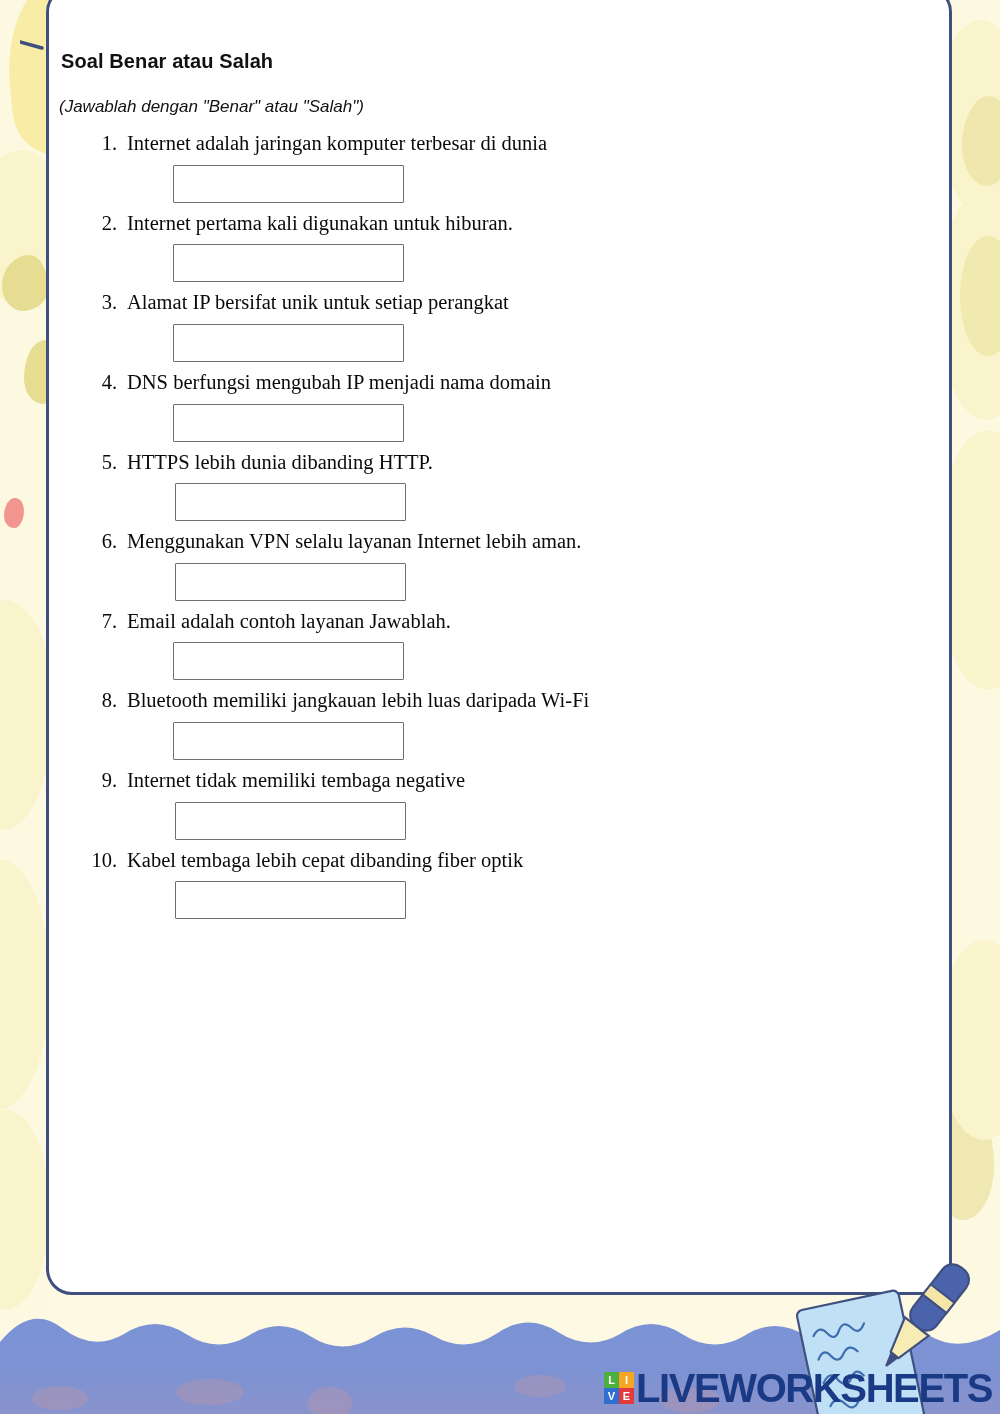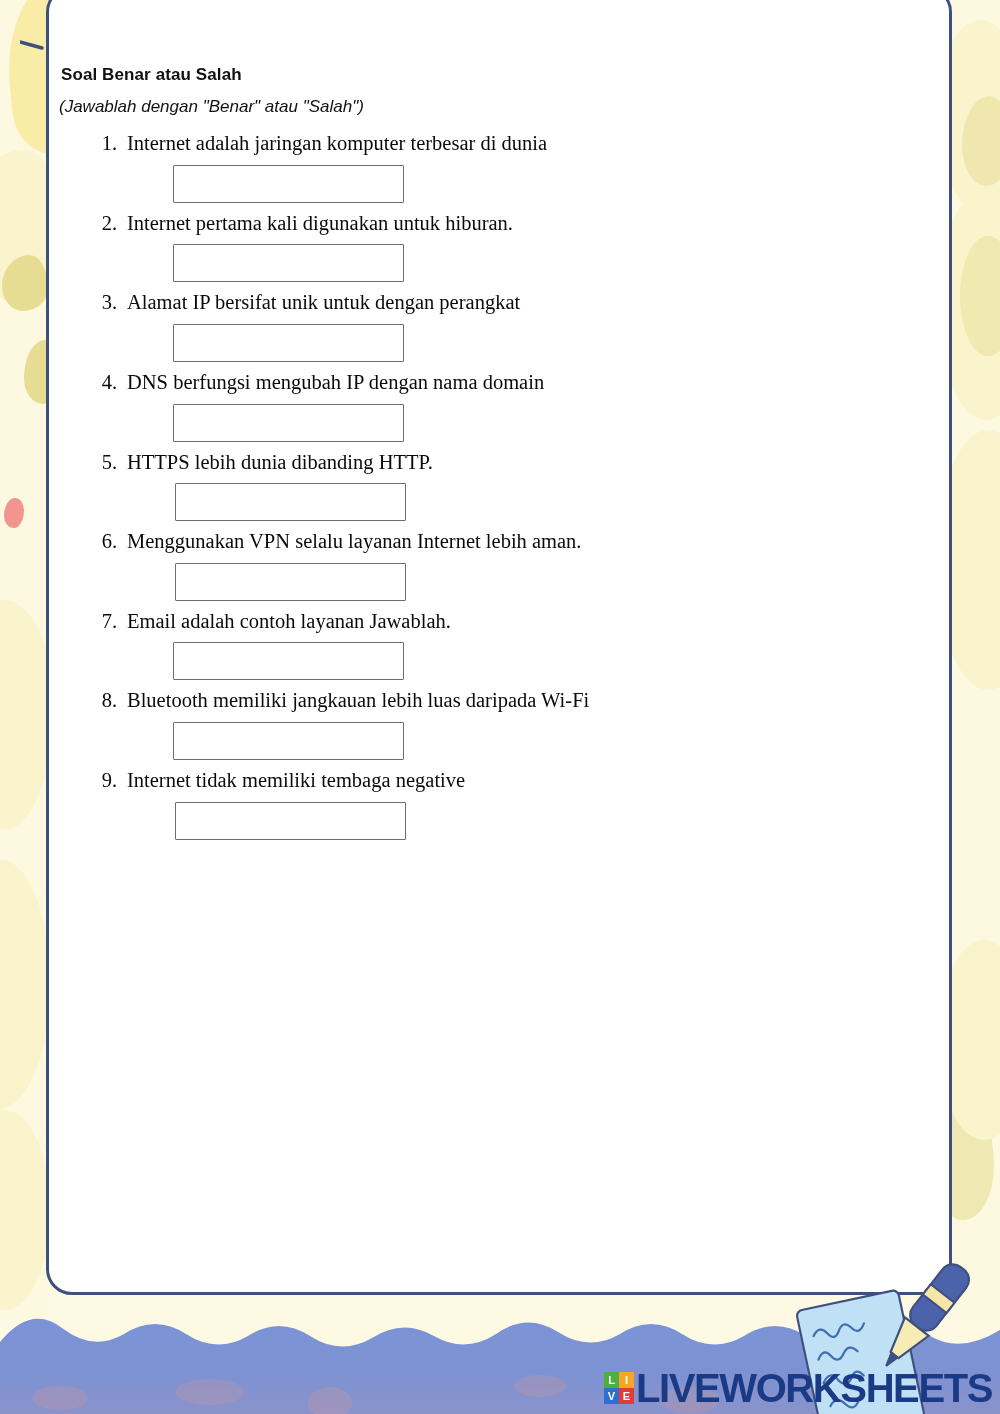--- a/index.html
+++ b/index.html
@@ -79,22 +79,22 @@
 
   #card-inner {
     position: relative;
     width: 100%; height: 100%;
     padding: 0;
   }
 
   
   #page-title {
     position: absolute;
-    left: 12px; top: 76px;
-    font-size: 17px;
+    left: 12px; top: 61px;
+    font-size: 20px;
     font-weight: bold;
     color: #111111;
     letter-spacing: 0.1px;
     white-space: nowrap;
   }
 
   #page-subtitle {
     position: absolute;
     left: 10px; top: 108px;
     font-size: 17px;
@@ -274,29 +274,29 @@
         <div class="question-row">
           <span class="question-number">2.</span>
           <span class="question-text">Internet pertama kali digunakan untuk hiburan.</span>
         </div>
         <input class="answer-input" type="text" value="" style="">
       </div>
 
       <div class="question-item q3">
         <div class="question-row">
           <span class="question-number">3.</span>
-          <span class="question-text">Alamat IP bersifat unik untuk dengan perangkat</span>
+          <span class="question-text">Alamat IP bersifat unik untuk setiap perangkat</span>
         </div>
         <input class="answer-input" type="text" value="" style="">
       </div>
 
       <div class="question-item q4">
         <div class="question-row">
           <span class="question-number">4.</span>
-          <span class="question-text">DNS berfungsi mengubah IP dengan nama domain</span>
+          <span class="question-text">DNS berfungsi mengubah IP menjadi nama domain</span>
         </div>
         <input class="answer-input" type="text" value="" style="">
       </div>
 
       <div class="question-item q5">
         <div class="question-row">
           <span class="question-number">5.</span>
           <span class="question-text">HTTPS lebih dunia dibanding HTTP.</span>
         </div>
         <input class="answer-input" type="text" value="" style="">
@@ -327,20 +327,27 @@
       </div>
 
       <div class="question-item q9">
         <div class="question-row">
           <span class="question-number">9.</span>
           <span class="question-text">Internet tidak memiliki tembaga negative</span>
         </div>
         <input class="answer-input" type="text" value="" style="">
       </div>
 
+      <div class="question-item q10">
+        <div class="question-row">
+          <span class="question-number">10.</span>
+          <span class="question-text">Kabel tembaga lebih cepat dibanding fiber optik</span>
+        </div>
+        <input class="answer-input" type="text" value="" style="">
+      </div>
 
     </div>
   </div>
 </div>
 
 <svg id="notepad-decor" viewBox="0 0 200 190">
 
   <g transform="rotate(-12 100 110)">
     <rect x="24" y="44" width="104" height="132" rx="6" fill="#bfe0f5" stroke="#3f5080" stroke-width="2.2"></rect>
 

